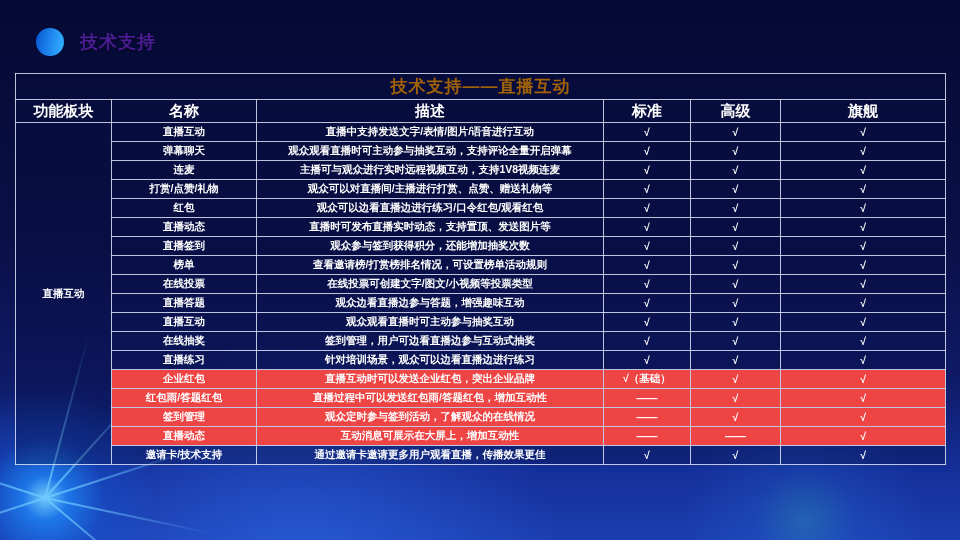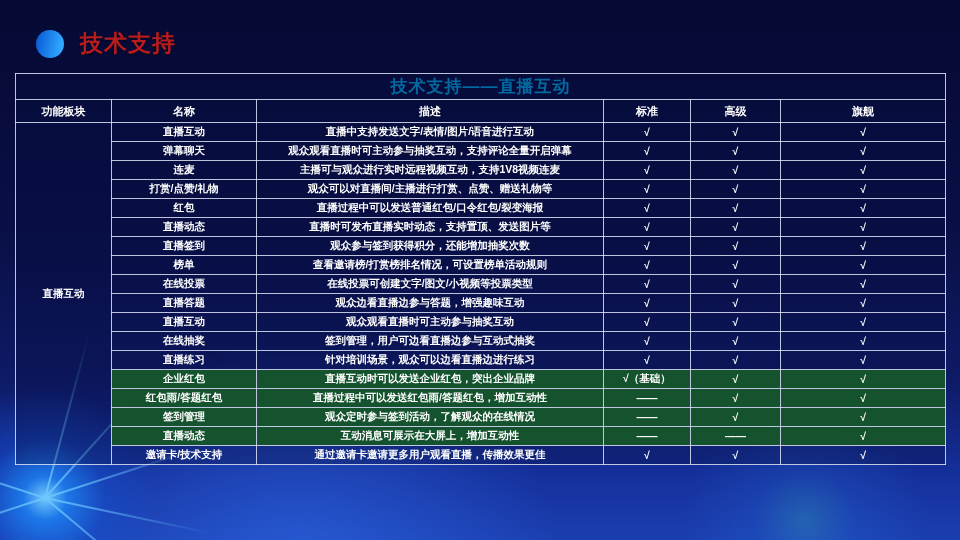--- a/index.html
+++ b/index.html
@@ -12,36 +12,36 @@
       radial-gradient(ellipse at 300px 560px, rgba(50,110,240,0.55) 0px, rgba(50,110,240,0) 260px),
       linear-gradient(180deg, #050933 0%, #0a1048 45%, #0e1a66 70%, #15309b 88%, #1b3fb0 100%);
   }
   .flare{position:absolute;left:45px;top:498px;width:0;height:0;z-index:0;}
   .flare .ray{position:absolute;left:0;top:-1px;height:2px;width:170px;
     background:linear-gradient(90deg, rgba(110,200,255,0.85), rgba(110,200,255,0));
     transform-origin:0 50%;}
   .header{position:absolute;left:36px;top:28px;display:flex;align-items:center;gap:16px;z-index:2;}
   .dot{width:28px;height:28px;border-radius:50%;
     background:linear-gradient(100deg,#0b5fd8 10%,#2fa8ff 85%);}
-  .page-title{color:#b91c1c;font-size:23px;font-weight:bold;letter-spacing:1px;
+  .page-title{color:#4c1d95;font-size:18px;font-weight:bold;letter-spacing:1px;
     text-shadow:0 1px 2px rgba(0,0,0,0.5);}
   table.feature{
     position:absolute;left:15px;top:73px;width:930px;z-index:1;
     border-collapse:collapse;table-layout:fixed;
     background:rgba(8,12,62,0.30);
   }
   table.feature td, table.feature th{
     border:1px solid rgba(222,228,248,0.85);
     color:#ffffff;font-weight:bold;text-align:center;vertical-align:middle;
     font-size:10.5px;padding:0 3px;overflow:hidden;white-space:nowrap;
   }
-  tr.title-row td{height:25px;font-size:17px;color:#0369a1;letter-spacing:1px;}
-  tr.head-row th{height:22px;font-size:11px;}
+  tr.title-row td{height:25px;font-size:17px;color:#a16207;letter-spacing:1px;}
+  tr.head-row th{height:22px;font-size:15px;}
   tr.data-row td{height:18px;}
-  tr.data-row.hl td{background:#14532d;}
+  tr.data-row.hl td{background:#ef4444;}
   td.module{font-size:11px;}
 </style>
 </head>
 <body>
 
 <div class="flare">
   <div class="ray" style="transform:rotate(-18deg)"></div>
   <div class="ray" style="transform:rotate(-48deg)"></div>
   <div class="ray" style="transform:rotate(-75deg)"></div>
   <div class="ray" style="transform:rotate(12deg)"></div>
@@ -100,21 +100,21 @@
   </tr>
   <tr class="data-row">
     <td>打赏/点赞/礼物</td>
     <td>观众可以对直播间/主播进行打赏、点赞、赠送礼物等</td>
     <td>√</td>
     <td>√</td>
     <td>√</td>
   </tr>
   <tr class="data-row">
     <td>红包</td>
-    <td>直播过程中可以发送普通红包/口令红包/裂变海报</td>
+    <td>观众可以边看直播边进行练习/口令红包/观看红包</td>
     <td>√</td>
     <td>√</td>
     <td>√</td>
   </tr>
   <tr class="data-row">
     <td>直播动态</td>
     <td>直播时可发布直播实时动态，支持置顶、发送图片等</td>
     <td>√</td>
     <td>√</td>
     <td>√</td>

